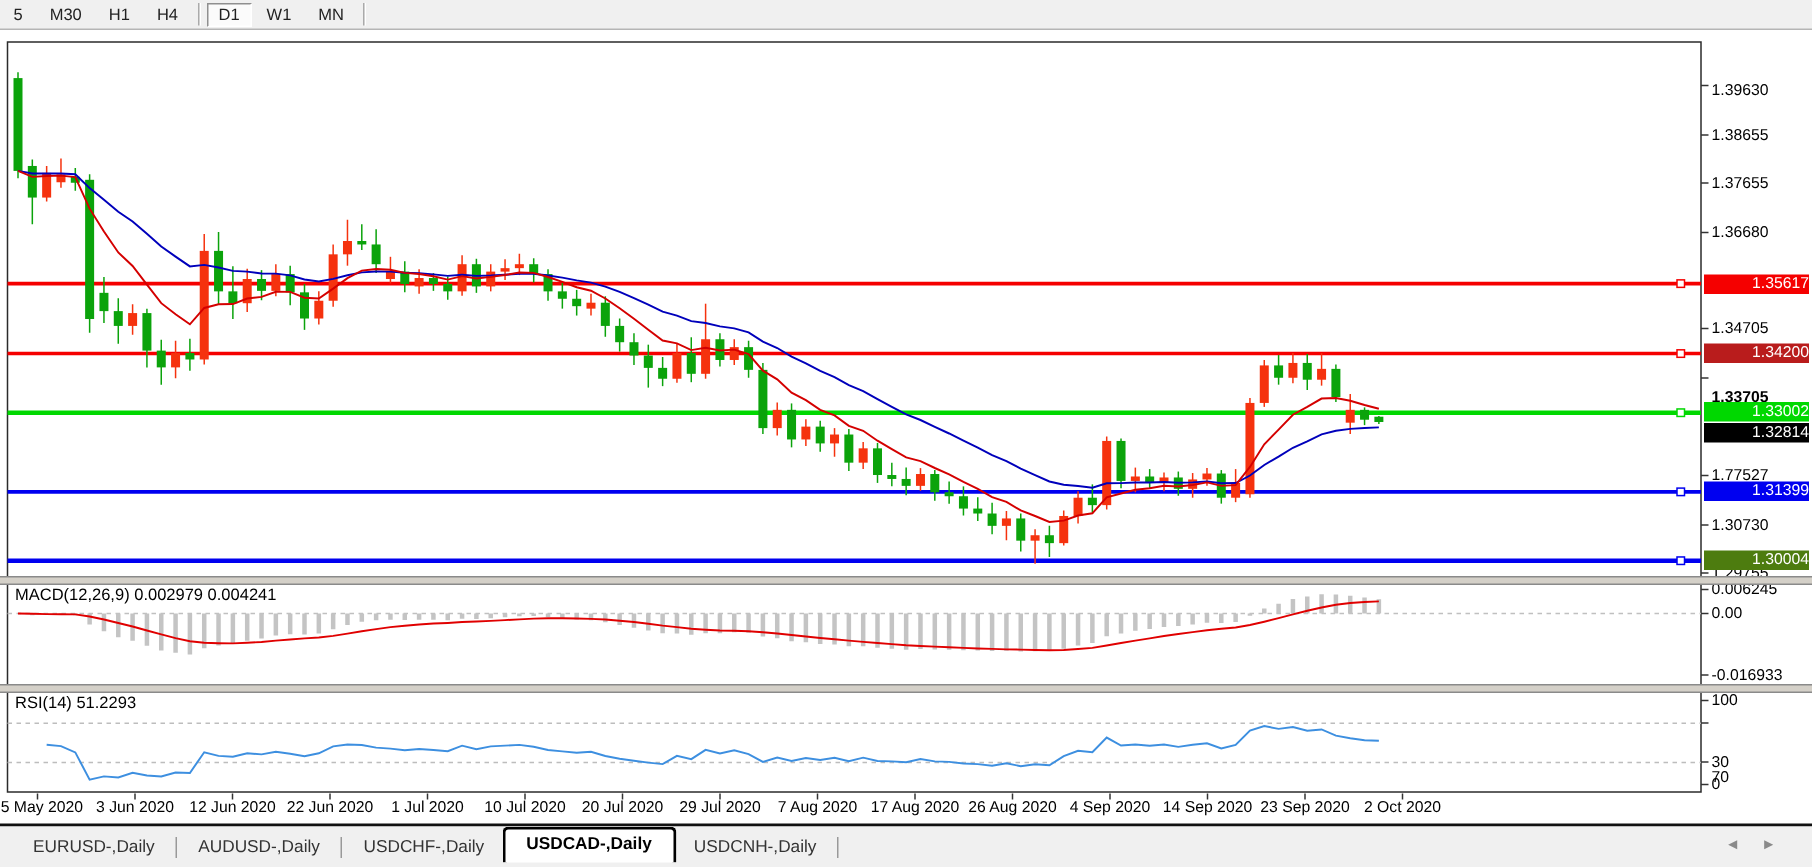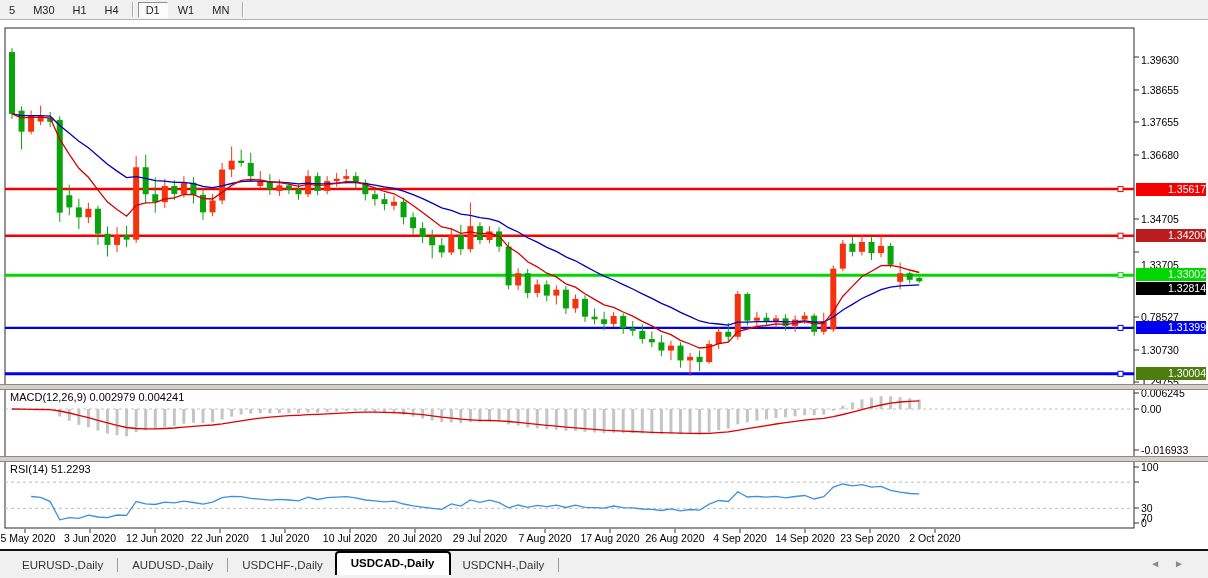--- a/index.html
+++ b/index.html
@@ -404,22 +404,22 @@
 
   <div id="macd-label" class="ind-label">MACD(12,26,9) 0.002979 0.004241</div>
   <div id="rsi-label" class="ind-label">RSI(14) 51.2293</div>
 
   <div id="axis-labels">
       <div class="axis-tick" style="top: 54px;">1.39630</div>
       <div class="axis-tick" style="top: 84px;">1.38655</div>
       <div class="axis-tick" style="top: 116px;">1.37655</div>
       <div class="axis-tick" style="top: 149px;">1.36680</div>
       <div class="axis-tick" style="top: 213px;">1.34705</div>
-      <div class="axis-tick" style="top: 259px;">1.33705</div>
-      <div class="axis-tick" style="top: 311px;">0.78527</div>
+      <div class="axis-tick" style="top: 259px; font-weight: bold;">1.33705</div>
+      <div class="axis-tick" style="top: 311px;">1.77527</div>
       <div class="axis-tick" style="top: 344px;">1.30730</div>
       <div class="axis-tick" style="top: 376px;">1.29755</div>
       <div class="axis-tick" style="top: 387px;">0.006245</div>
       <div class="axis-tick" style="top: 403px;">0.00</div>
       <div class="axis-tick" style="top: 444px;">-0.016933</div>
       <div class="axis-tick" style="top: 461px;">100</div>
       <div class="axis-tick" style="top: 476px; margin-top: 36px;">70</div>
       <div class="axis-tick" style="top: 502px;">30</div>
       <div class="axis-tick" style="top: 517px;">0</div>
       <div class="price-flag" style="top: 182.573px; background: rgb(245, 0, 0);">1.35617</div>

